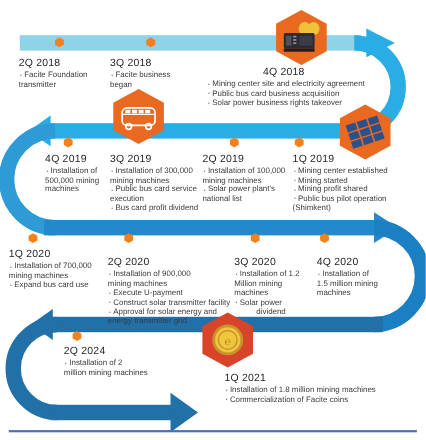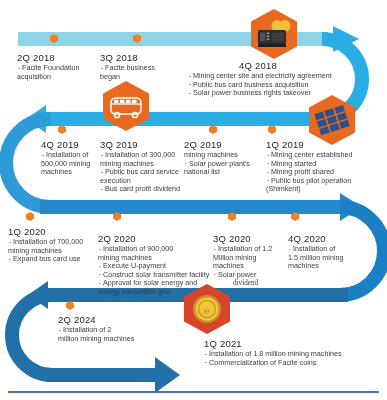--- a/index.html
+++ b/index.html
@@ -23,21 +23,21 @@
   .m-list li{
     font-size:7.2px;color:#3b3b3b;line-height:8.6px;
     padding-left:5px;position:relative;
   }
   .m-list li::before{
     content:"\00b7";position:absolute;left:0.5px;top:-0.5px;
     font-size:9px;color:#3b3b3b;
   }
   .m-list li.nodot{padding-left:0;}
   .m-list li.nodot::before{content:"";}
-  .m-list li.indent{padding-left:20px;font-family:Liberation Serif, serif;}
+  .m-list li.indent{padding-left:20px;}
   .m-list li.indent::before{content:"";}
   .bottom-rule{
     position:absolute;left:8px;top:391px;width:371px;height:2px;
     background:#4a6fb5;
   }
 </style>
 </head>
 <body>
 
 <div id="roadmap">
@@ -151,21 +151,21 @@
       <text x="207" y="313.5" font-family="DejaVu Serif, serif" font-size="10" fill="#b5821f" text-anchor="middle" font-weight="bold">℮</text>
     </g>
   </svg>
 
   <div class="txt-layer">
 
     <div class="milestone" style="left:17px;top:52px;width:80px;">
       <div class="m-title">2Q 2018</div>
       <ul class="m-list">
         <li>Facite Foundation</li>
-        <li class="nodot">acquisition</li>
+        <li class="nodot">transmitter</li>
       </ul>
     </div>
 
     <div class="milestone" style="left:100px;top:52px;width:75px;">
       <div class="m-title">3Q 2018</div>
       <ul class="m-list">
         <li>Facite business</li>
         <li class="nodot">began</li>
       </ul>
     </div>
@@ -186,20 +186,21 @@
         <li>Mining started</li>
         <li>Mining profit shared</li>
         <li>Public bus pilot operation</li>
         <li class="nodot">(Shimkent)</li>
       </ul>
     </div>
 
     <div class="milestone" style="left:184px;top:139px;width:80px;">
       <div class="m-title">2Q 2019</div>
       <ul class="m-list">
+        <li>Installation of 100,000</li>
         <li class="nodot">mining machines</li>
         <li>Solar power plant's</li>
         <li class="nodot">national list</li>
       </ul>
     </div>
 
     <div class="milestone" style="left:100px;top:139px;width:88px;">
       <div class="m-title">3Q 2019</div>
       <ul class="m-list">
         <li>Installation of 300,000</li>

